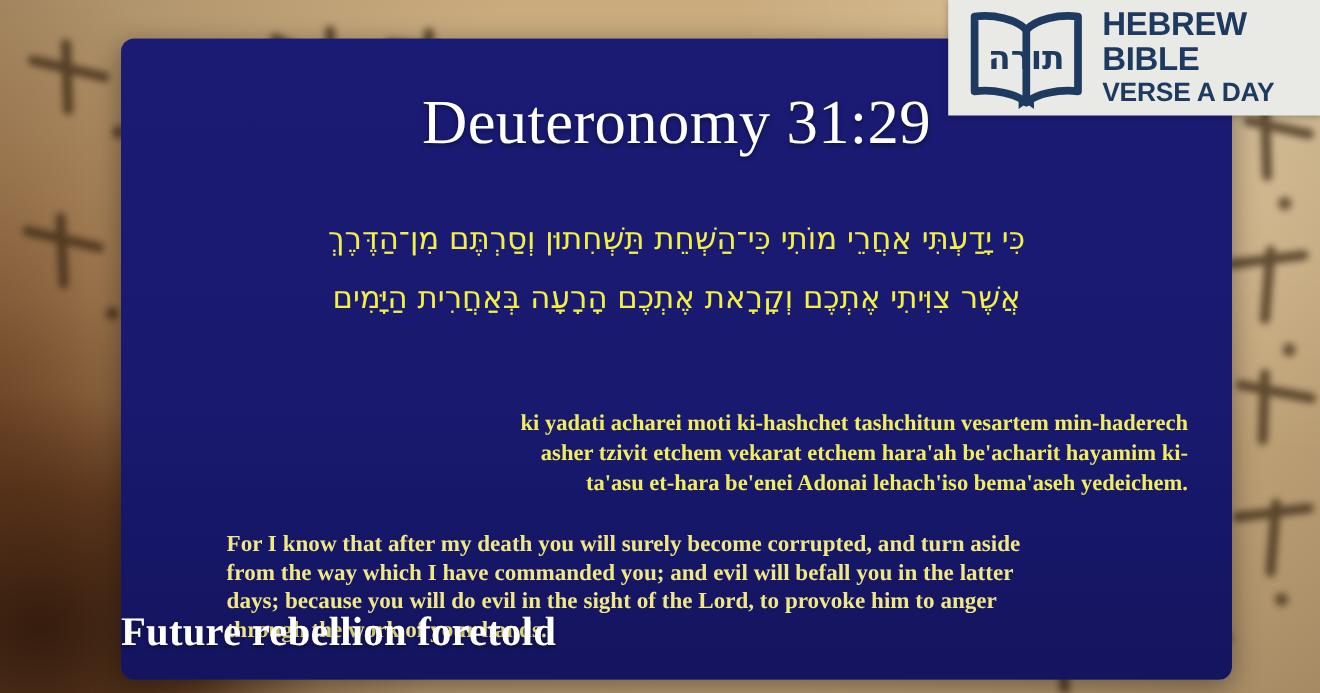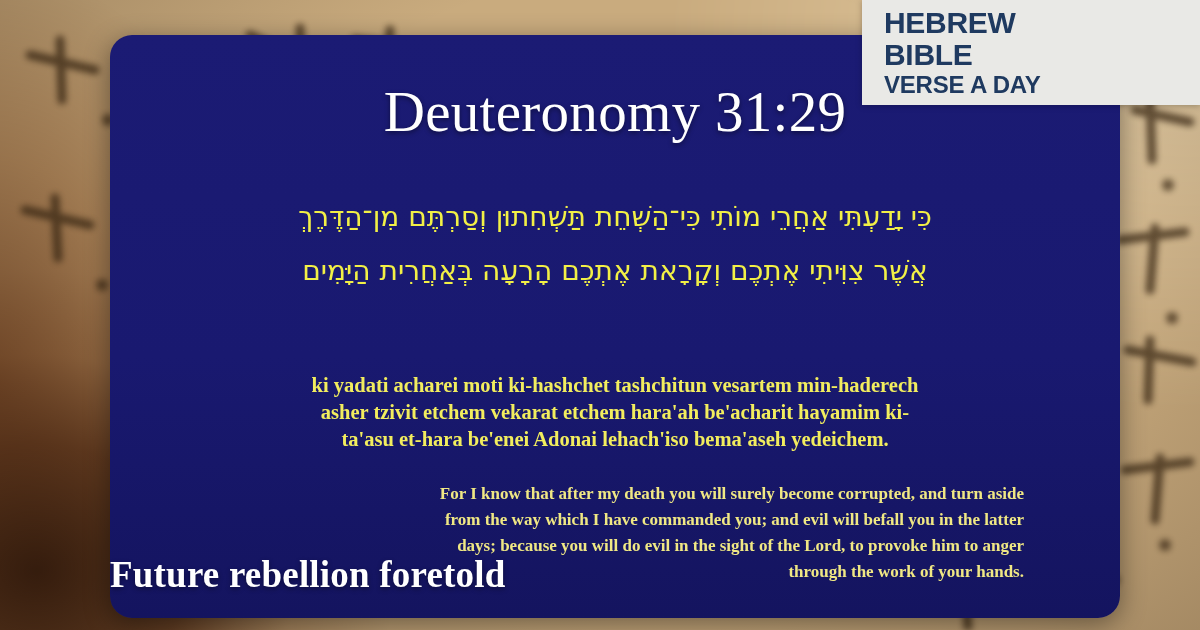--- a/index.html
+++ b/index.html
@@ -47,21 +47,21 @@
 
   
   .verse-card {
     position: absolute;
     left: 110px;
     top: 35px;
     width: 1010px;
     height: 583px;
     background: #191970;
     background: linear-gradient(180deg, #1b1b74 0%, #191970 55%, #14145f 100%);
-    border-radius: 22px;
+    border-radius: 12px;
     box-shadow: 0 6px 26px rgba(0,0,0,0.42);
     overflow: hidden;
   }
 
   .title {
     position: absolute;
     left: 0;
     right: 0;
     top: 48px;
     text-align: center;
@@ -92,30 +92,30 @@
     position: absolute;
     left: 40px;
     right: 40px;
     top: 337px;
     text-align: center;
     color: #f2ed5e;
     font-size: 20.5px;
     line-height: 27px;
     font-weight: 700;
   }
-  .translit-line { display: block; }
+  .translit-line { display: block; text-align: right; }
 
   .english-block {
     position: absolute;
     left: 96px;
     right: 96px;
     top: 446px;
-    text-align: right;
+    text-align: left;
     color: #f0e884;
-    font-size: 17px;
+    font-size: 21px;
     line-height: 26px;
     font-weight: 700;
   }
   .english-line { display: block; }
 
   .caption {
     position: absolute;
     left: 0;
     right: 0;
     bottom: 22px;
@@ -237,20 +237,31 @@
       <span class="english-line">For I know that after my death you will surely become corrupted, and turn aside</span>
       <span class="english-line">from the way which I have commanded you; and evil will befall you in the latter</span>
       <span class="english-line">days; because you will do evil in the sight of the Lord, to provoke him to anger</span>
       <span class="english-line">through the work of your hands.</span>
     </div>
 
     <div class="caption">Future rebellion foretold</div>
   </div>
 
   <div class="logo">
+    <div class="logo-mark">
+      <svg viewBox="0 0 118 92">
+        <g fill="none" stroke="#1f3a60" stroke-width="7" stroke-linejoin="round" stroke-linecap="round">
+          <path d="M59 20 C49 10, 30 6, 12 8 L12 76 C30 74, 49 78, 59 86"></path>
+          <path d="M59 20 C69 10, 88 6, 106 8 L106 76 C88 74, 69 78, 59 86"></path>
+          <path d="M59 20 L59 86"></path>
+        </g>
+        <path d="M52 84 L66 84 L66 92 L59 87 L52 92 Z" fill="#1f3a60"></path>
+        <text x="59" y="56" text-anchor="middle" font-family="'DejaVu Sans', sans-serif" font-size="30" font-weight="700" fill="#1f3a60" direction="rtl">תורה</text>
+      </svg>
+    </div>
     <div class="logo-words">
       <span class="logo-l1">HEBREW</span>
       <span class="logo-l2">BIBLE</span>
       <span class="logo-l3">VERSE A DAY</span>
     </div>
   </div>
 
 </div>
 
 </body></html>

